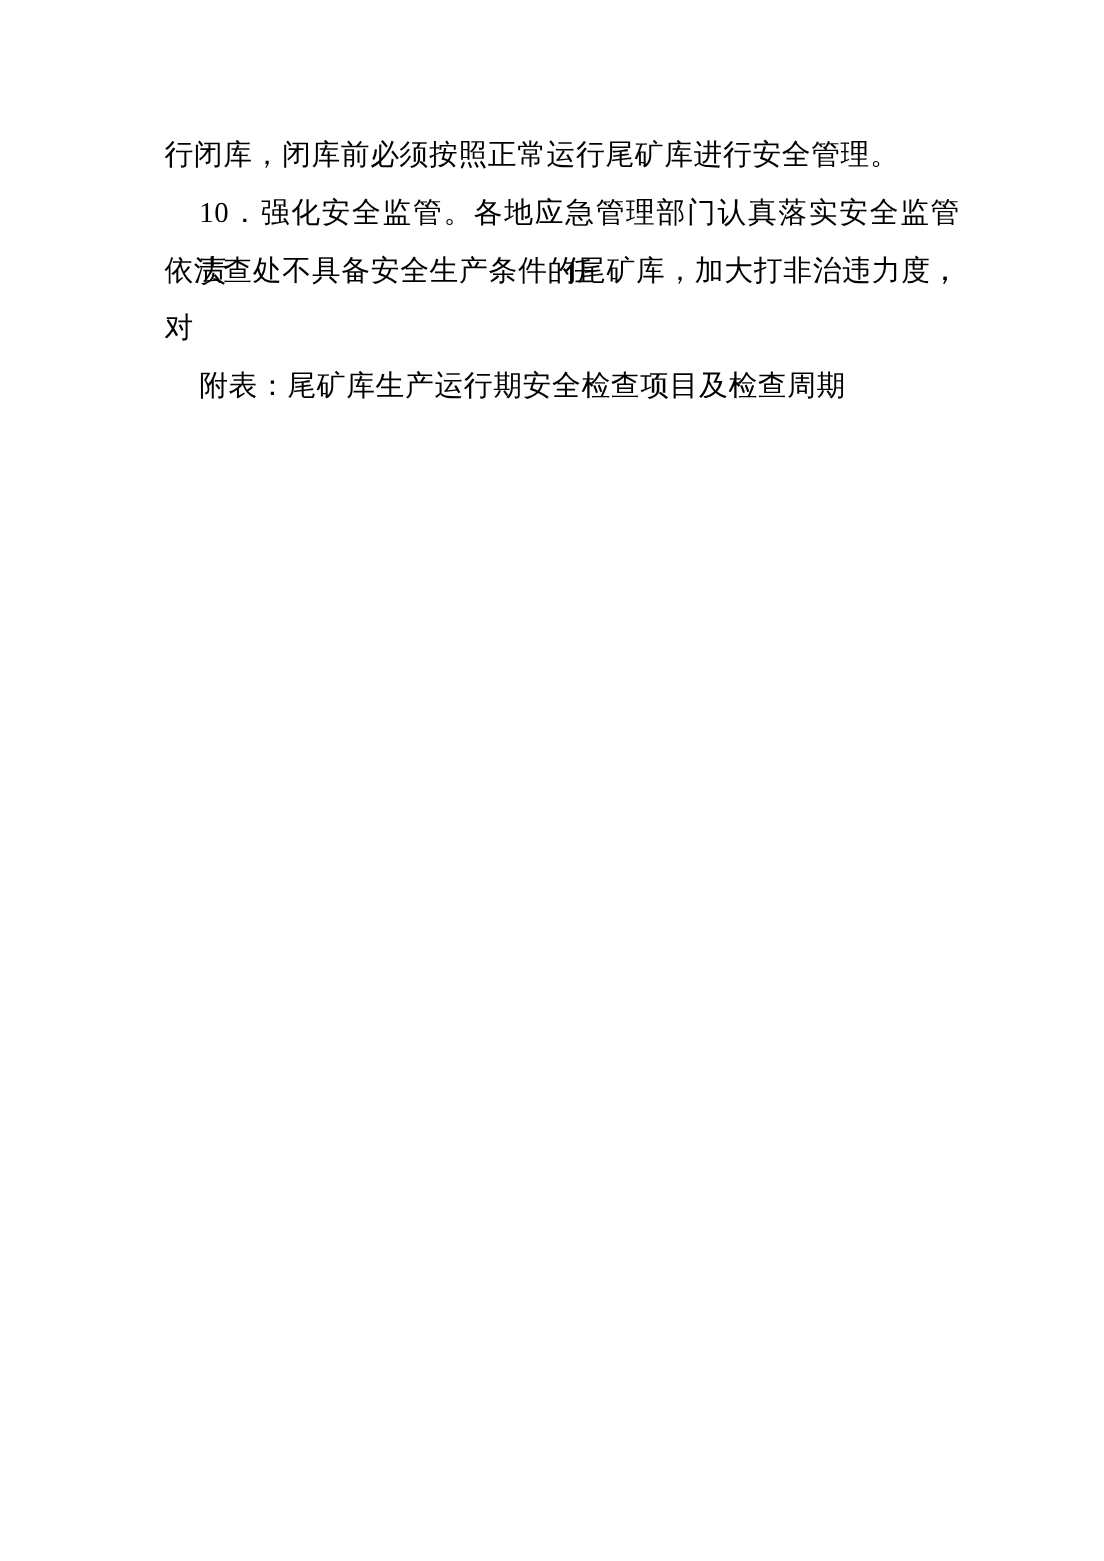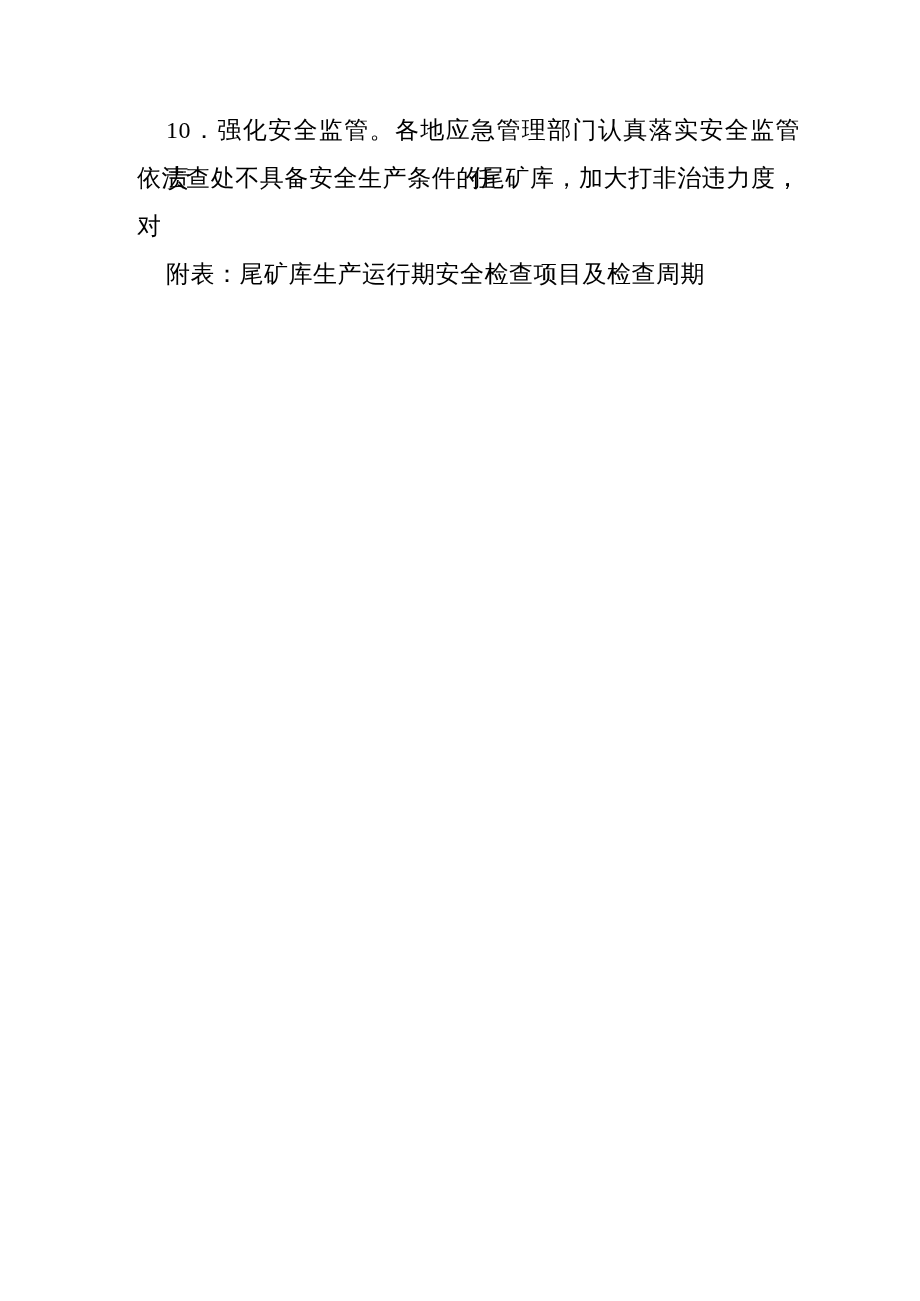--- a/index.html
+++ b/index.html
@@ -42,20 +42,23 @@
   .spacer-line {
     height: 48px;
   }
 </style>
 </head>
 <body>
 
 <div class="page">
   <div class="text-column">
 
+    <div>
+      <div class="text-line">行闭库，闭库前必须按照正常运行尾矿库进行安全管理。</div>
+    </div>
 
     <div>
       <div class="text-line jl ind">10．强化安全监管。各地应急管理部门认真落实安全监管责任，</div>
       <div class="text-line jl">依法查处不具备安全生产条件的尾矿库，加大打非治违力度，对</div>
     </div>
 
     <div class="spacer-line"></div>
 
     <div>
       <div class="text-line ind">附表：尾矿库生产运行期安全检查项目及检查周期</div>

